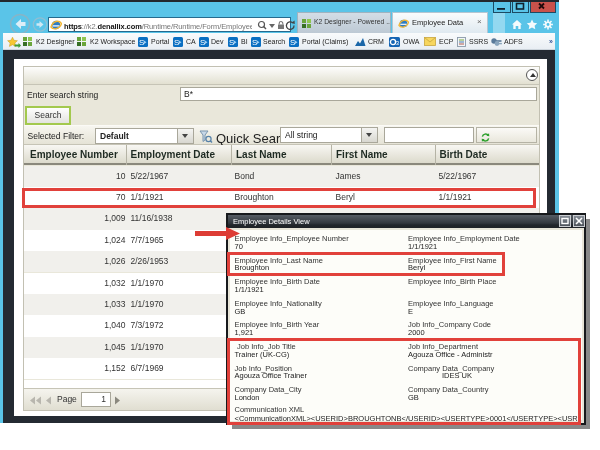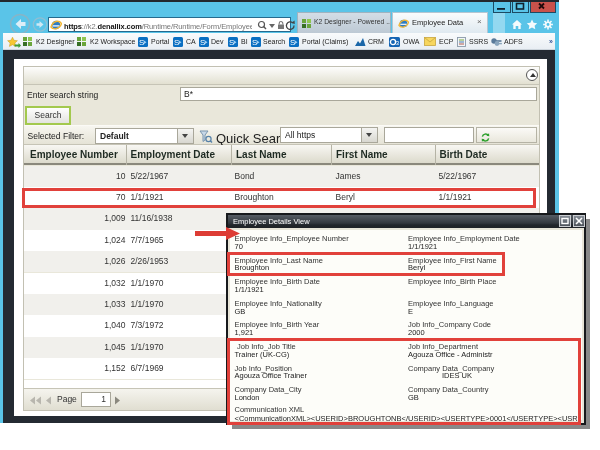--- a/index.html
+++ b/index.html
@@ -255,21 +255,21 @@
                 <div class="tri-down"></div>
               </div>
           </div>
           <svg style="position:absolute;left:173px;top:2px" width="16" height="16" viewBox="0 0 16 16">
             <path d="M3 3 h8 l-3 4 v5 l-2 1.5 v-6.5 z" fill="#c8d8e8" stroke="#7a95ae" stroke-width="1"></path>
             <circle cx="11.5" cy="11" r="2.6" fill="none" stroke="#5580a8" stroke-width="1.2"></circle>
             <line x1="13.3" y1="12.8" x2="15" y2="14.5" stroke="#5580a8" stroke-width="1.4"></line>
           </svg>
           <span style="position:absolute;left:192px;top:5px;font-size:13px;color:#222;">Quick Search:</span>
           <div class="dd" style="left:256px;top:1px;width:98px;">
-            <span style="position:absolute;left:4px;top:2px;">All https</span>
+            <span style="position:absolute;left:4px;top:2px;">All string</span>
             <div class="ddarrow" style="height:14px;">
                 <div class="tri-down"></div>
               </div>
           </div>
           <div class="dd" style="left:360px;top:1px;width:90px;height:16px;"></div>
           <div style="position:absolute;left:452px;top:1px;width:61px;height:16px;background:linear-gradient(#fbfaf7,#e9e7dc);border:1px solid #b5b3a5;"></div>
           <svg style="position:absolute;left:456px;top:6px" width="11" height="11" viewBox="0 0 14 14">
             <path d="M3 6 a4.2 4.2 0 0 1 7.6 -1.6" fill="none" stroke="#2ca02c" stroke-width="1.8"></path>
             <path d="M11.5 1.5 l0.3 3.8 l-3.8 -0.6 z" fill="#2ca02c"></path>
             <path d="M11 8 a4.2 4.2 0 0 1 -7.6 1.6" fill="none" stroke="#2ca02c" stroke-width="1.8"></path>

